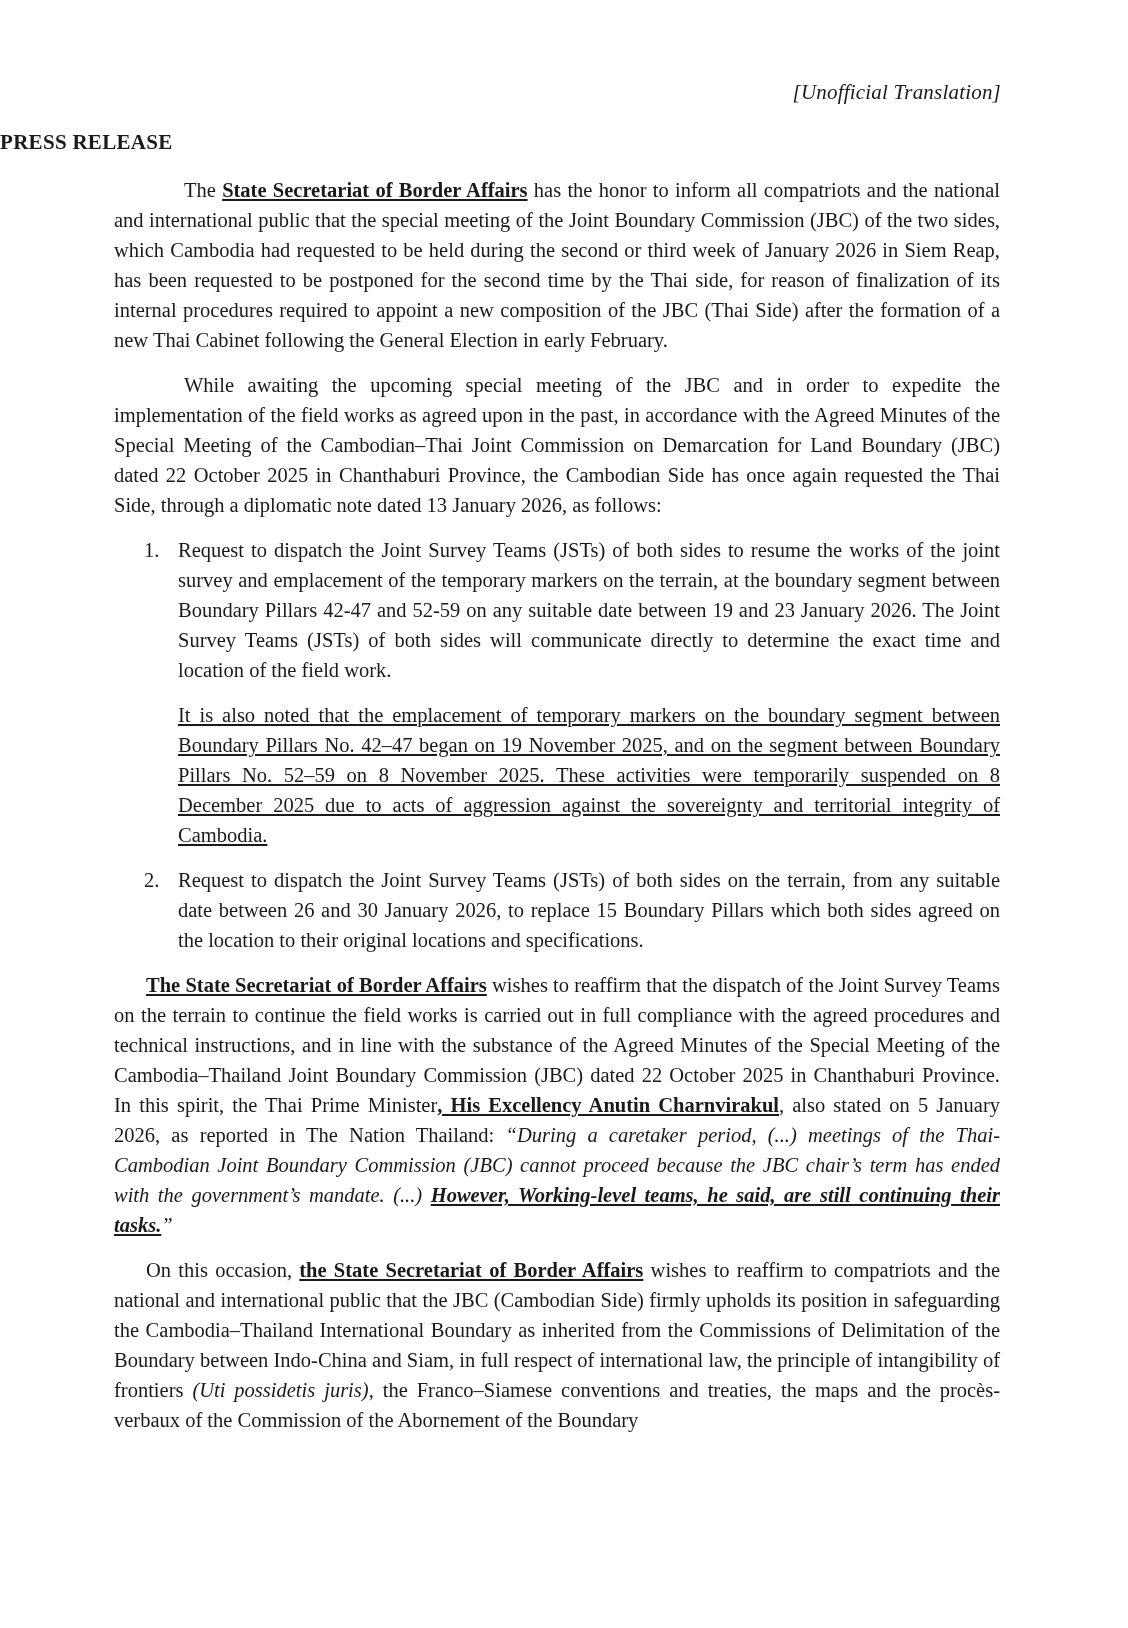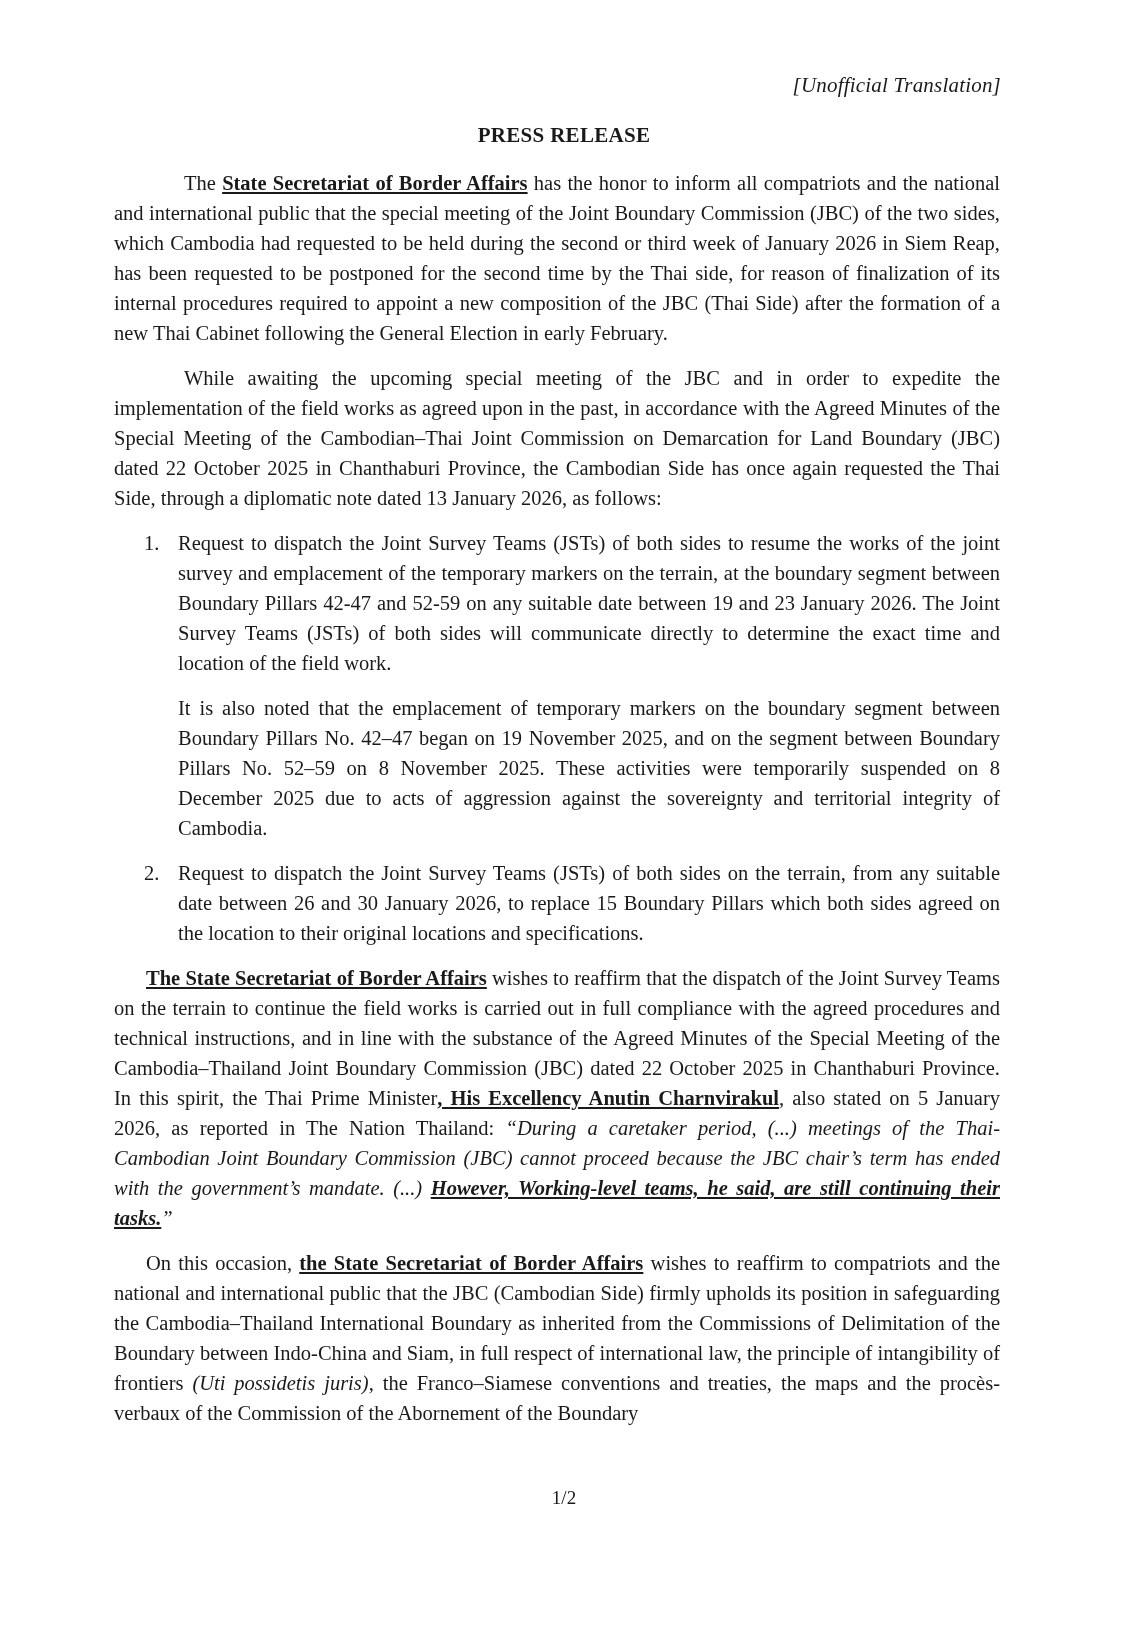--- a/index.html
+++ b/index.html
@@ -1,40 +1,40 @@
 <!DOCTYPE html>
 <html><head>
 <meta charset="utf-8">
 <style>
   html, body { margin: 0; padding: 0; background: #ffffff; }
   body {
     width: 1128px; height: 1628px; position: relative; overflow: hidden;
     font-family: "Liberation Serif", "DejaVu Serif", serif;
     color: #1a1a1a;
   }
-  .page { position: absolute; left: 0; top: 1px; width: 1128px; height: 1296px; }
+  .page { position: absolute; left: 0; top: 8px; width: 1128px; height: 1296px; }
   .translation-note {
     position: absolute; top: 72px; right: 127px;
     font-style: italic; font-size: 21px; letter-spacing: 0.2px;
   }
   .title {
-    position: absolute; top: 122px; left: 0; width: 1128px; text-align: center;
+    position: absolute; top: 122px; left: 0; width: 1128px; 
     font-weight: bold; font-size: 21px; letter-spacing: 0.3px;
   }
   .body {
     position: absolute; left: 114px; top: 167px; width: 886px;
     font-size: 20.5px; line-height: 30px; text-align: justify;
   }
   .body p { margin: 0 0 15px 0; }
   .indent-lg { text-indent: 70px; }
   .indent-sm { text-indent: 32px; }
   .list { margin: 0 0 15px 0; padding: 0; list-style: none; }
   .list li { position: relative; padding-left: 64px; margin-bottom: 15px; }
   .list .num { position: absolute; left: 30px; top: 0; }
-  .list .sub { margin: 15px 0 0 0; }
+  .list .sub { margin: 15px 0 0 0; text-decoration: underline; }
   b { font-weight: bold; text-decoration: underline; }
   i { font-style: italic; }
   .page-number {
     position: absolute; top: 1486px; left: 0; width: 1128px; text-align: center;
     font-size: 19px;
   }
 </style>
 </head>
 <body>
 
@@ -61,15 +61,14 @@
         <div>Request to dispatch the Joint Survey Teams (JSTs) of both sides on the terrain, from any suitable date between 26 and 30 January 2026, to replace 15 Boundary Pillars which both sides agreed on the location to their original locations and specifications.</div>
       </li>
     </ol>
 
     <p class="indent-sm"><b>The State Secretariat of Border Affairs</b><span> wishes to reaffirm that the dispatch of the Joint Survey Teams on the terrain to continue the field works is carried out in full compliance with the agreed procedures and technical instructions, and in line with the substance of the Agreed Minutes of the Special Meeting of the Cambodia–Thailand Joint Boundary Commission (JBC) dated 22 October 2025 in Chanthaburi Province. In this spirit, the Thai Prime Minister</span><b>, His Excellency Anutin Charnvirakul</b><span>, also stated on 5 January 2026, as reported in The Nation Thailand: </span><i>“During a caretaker period, (...) meetings of the Thai-Cambodian Joint Boundary Commission (JBC) cannot proceed because the JBC chair’s term has ended with the government’s mandate. (...) </i><b><i>However, Working-level teams, he said, are still continuing their tasks.</i></b><i>”</i></p>
 
     <p class="indent-sm"><span>On this occasion, </span><b>the State Secretariat of Border Affairs</b><span> wishes to reaffirm to compatriots and the national and international public that the JBC (Cambodian Side) firmly upholds its position in safeguarding the Cambodia–Thailand International Boundary as inherited from the Commissions of Delimitation of the Boundary between Indo-China and Siam, in full respect of international law, the principle of intangibility of frontiers </span><i>(Uti possidetis juris)</i><span>, the Franco–Siamese conventions and treaties, the maps and the procès-verbaux of the Commission of the Abornement of the Boundary</span></p>
 
   </div>
 
-  <div class="page-number">1/2</div>
 
 </div>
 
 </body></html>

